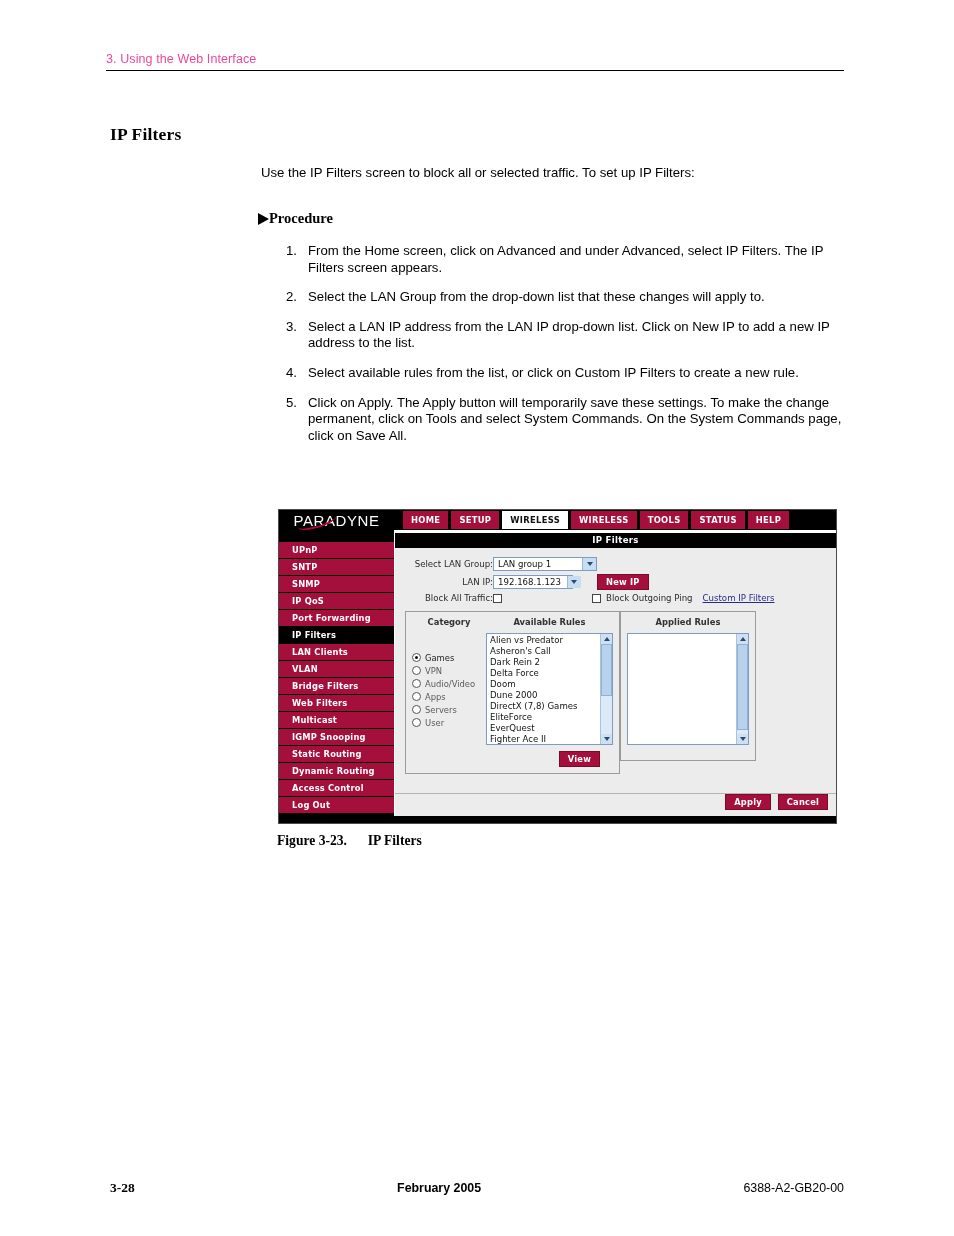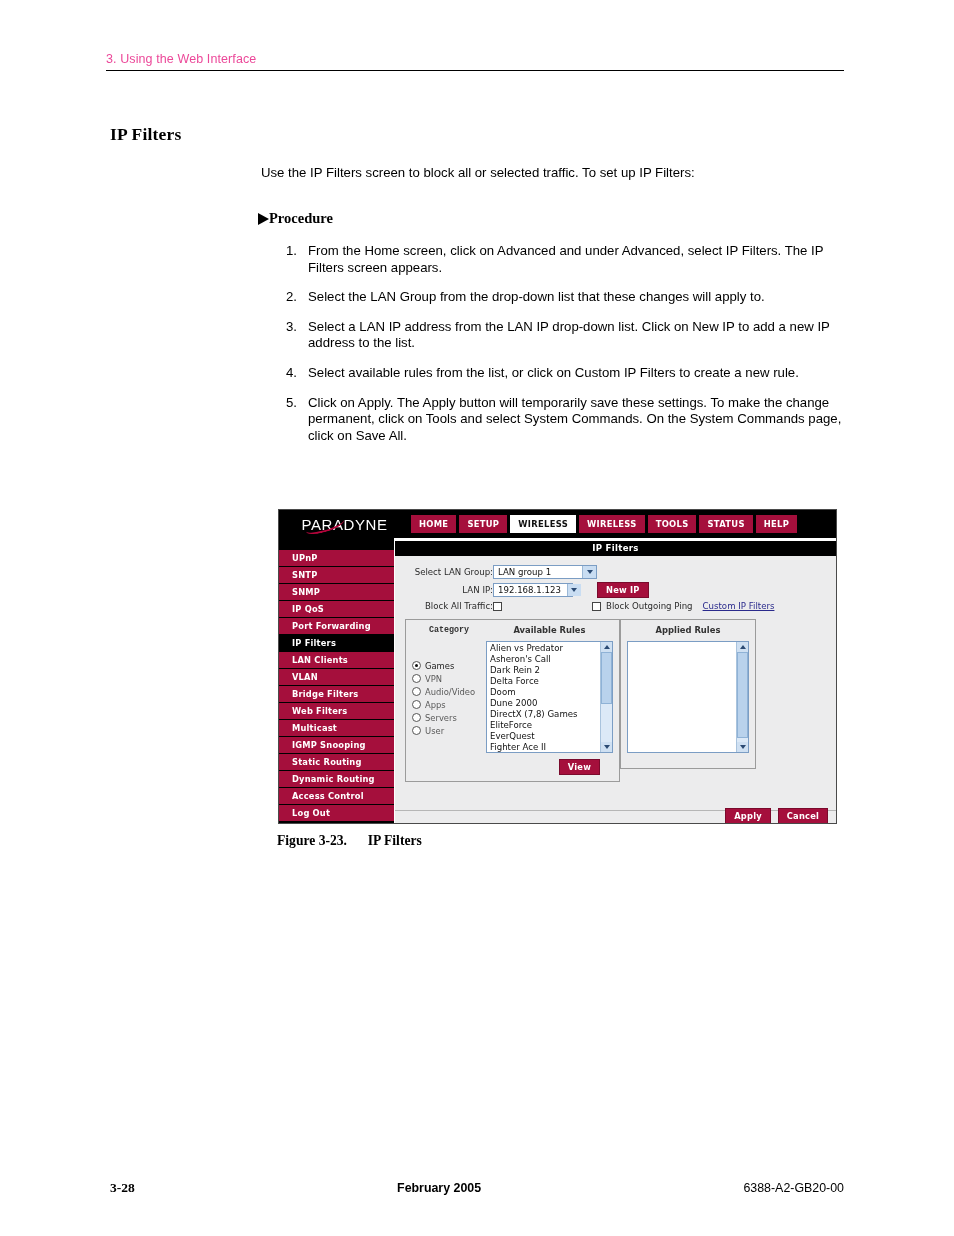--- a/index.html
+++ b/index.html
@@ -113,26 +113,25 @@
     height: 315px;
     background: #000000;
     border: 1px solid #4a4a4a;
     box-sizing: border-box;
     font-family: "DejaVu Sans", sans-serif;
     overflow: hidden;
   }
 
   
   .shot-top {
-    height: 28px;
+    height: 20px;
     background: #000000;
     display: flex;
     align-items: center;
     position: relative;
-    padding-left: 8px;
   }
   .logo-box {
     width: 115px;
     height: 28px;
     position: relative;
     display: flex;
     align-items: center;
     justify-content: center;
     flex: 0 0 auto;
   }
@@ -349,21 +348,21 @@
   .panel-left { width: 215px; }
   .panel-right { width: 136px; height: 150px; position: relative; }
 
   .panel-heads {
     display: flex;
     font-size: 8.4px;
     font-weight: bold;
     color: #333333;
     margin-bottom: 6px;
   }
-  .ph-cat { width: 74px; text-align: center; font-family: Liberation Mono, monospace; }
+  .ph-cat { width: 74px; text-align: center; }
   .ph-avail { flex: 1; text-align: center; }
   .ph-applied {
     font-size: 8.4px;
     font-weight: bold;
     color: #333333;
     text-align: center;
     margin-bottom: 6px;
   }
 
   .cat-list {
@@ -481,23 +480,23 @@
     border: 1px solid #7b9dc4;
     background: #ffffff;
     height: 112px;
     display: flex;
     box-sizing: border-box;
   }
 
   .footer-bar {
     background: #ececed;
     border-top: 1px solid #b6b6b6;
-    height: 14px;
-    display: flex;
-    align-items: flex-end;
+    height: 23px;
+    display: flex;
+    align-items: flex-start;
     justify-content: flex-end;
     gap: 7px;
     padding-right: 8px;
     box-sizing: border-box;
   }
 
   
   .fig-caption {
     position: absolute;
     left: 277px;

